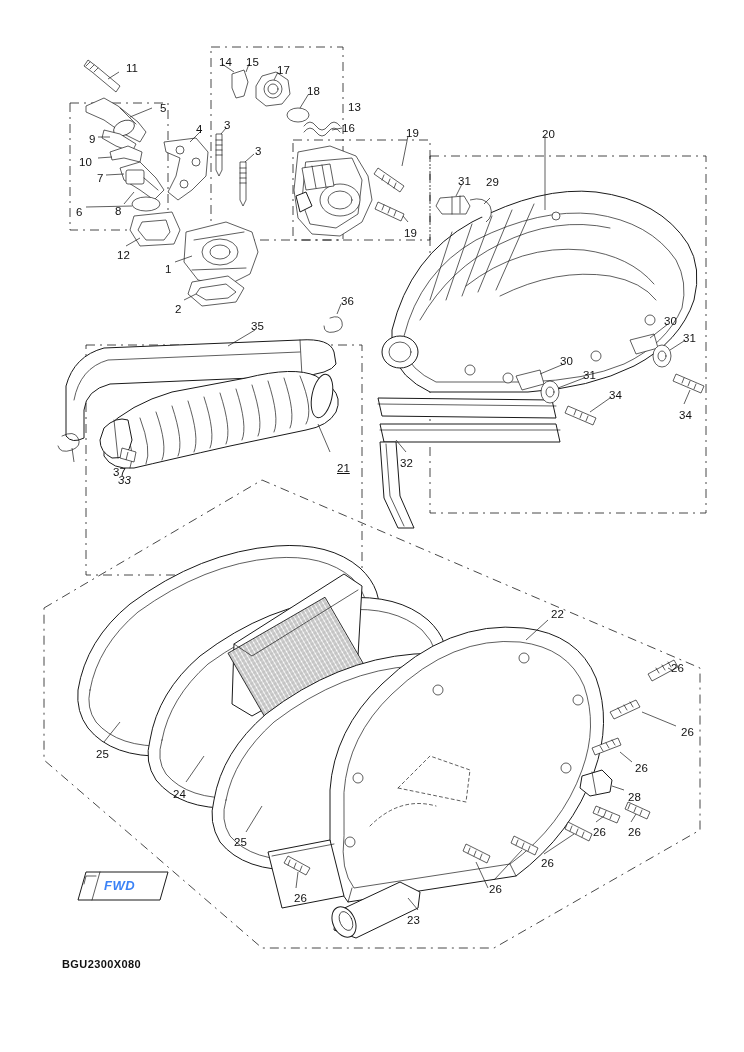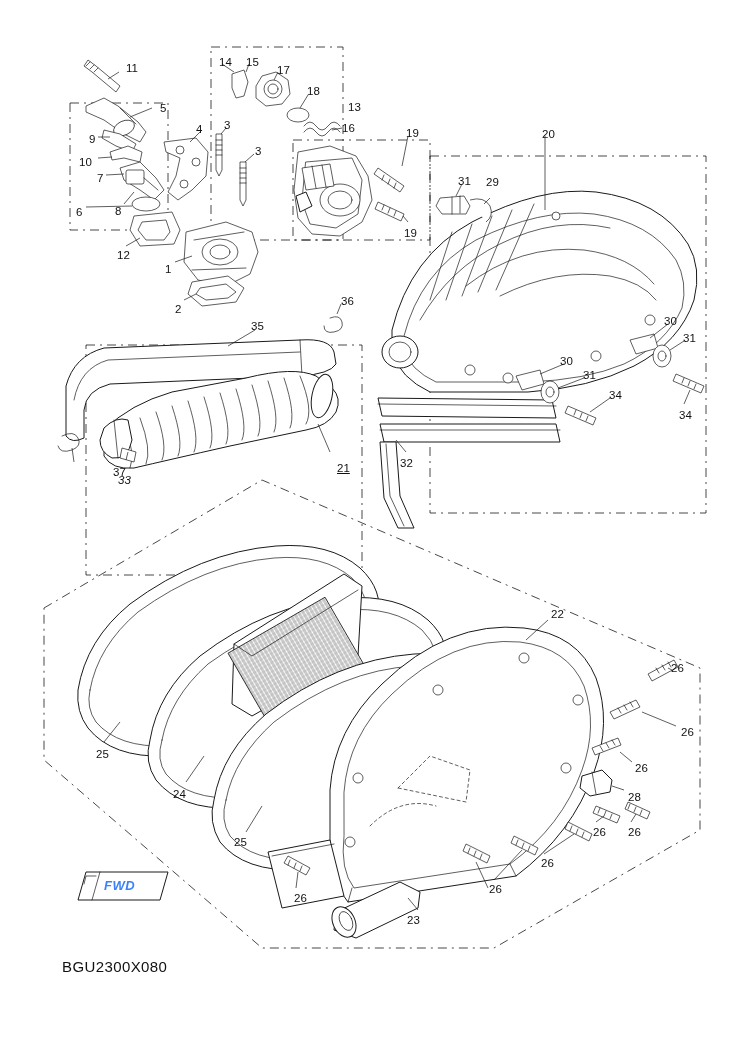--- a/index.html
+++ b/index.html
@@ -32,23 +32,24 @@
     font-size: 11.5px;
     font-family: "Liberation Sans", sans-serif;
     color: #111;
     white-space: nowrap;
     line-height: 1;
   }
   .partcode {
     position: absolute;
     left: 62px;
     top: 958px;
-    font-size: 15px;
+    font-size: 11px;
     letter-spacing: 0.4px;
     color: #111;
+    font-weight: bold;
   }
   .fwd-label {
     position: absolute;
     left: 104px;
     top: 878px;
     font-size: 13px;
     font-weight: bold;
     font-style: italic;
     letter-spacing: 0.5px;
     color: #3b82f6;

